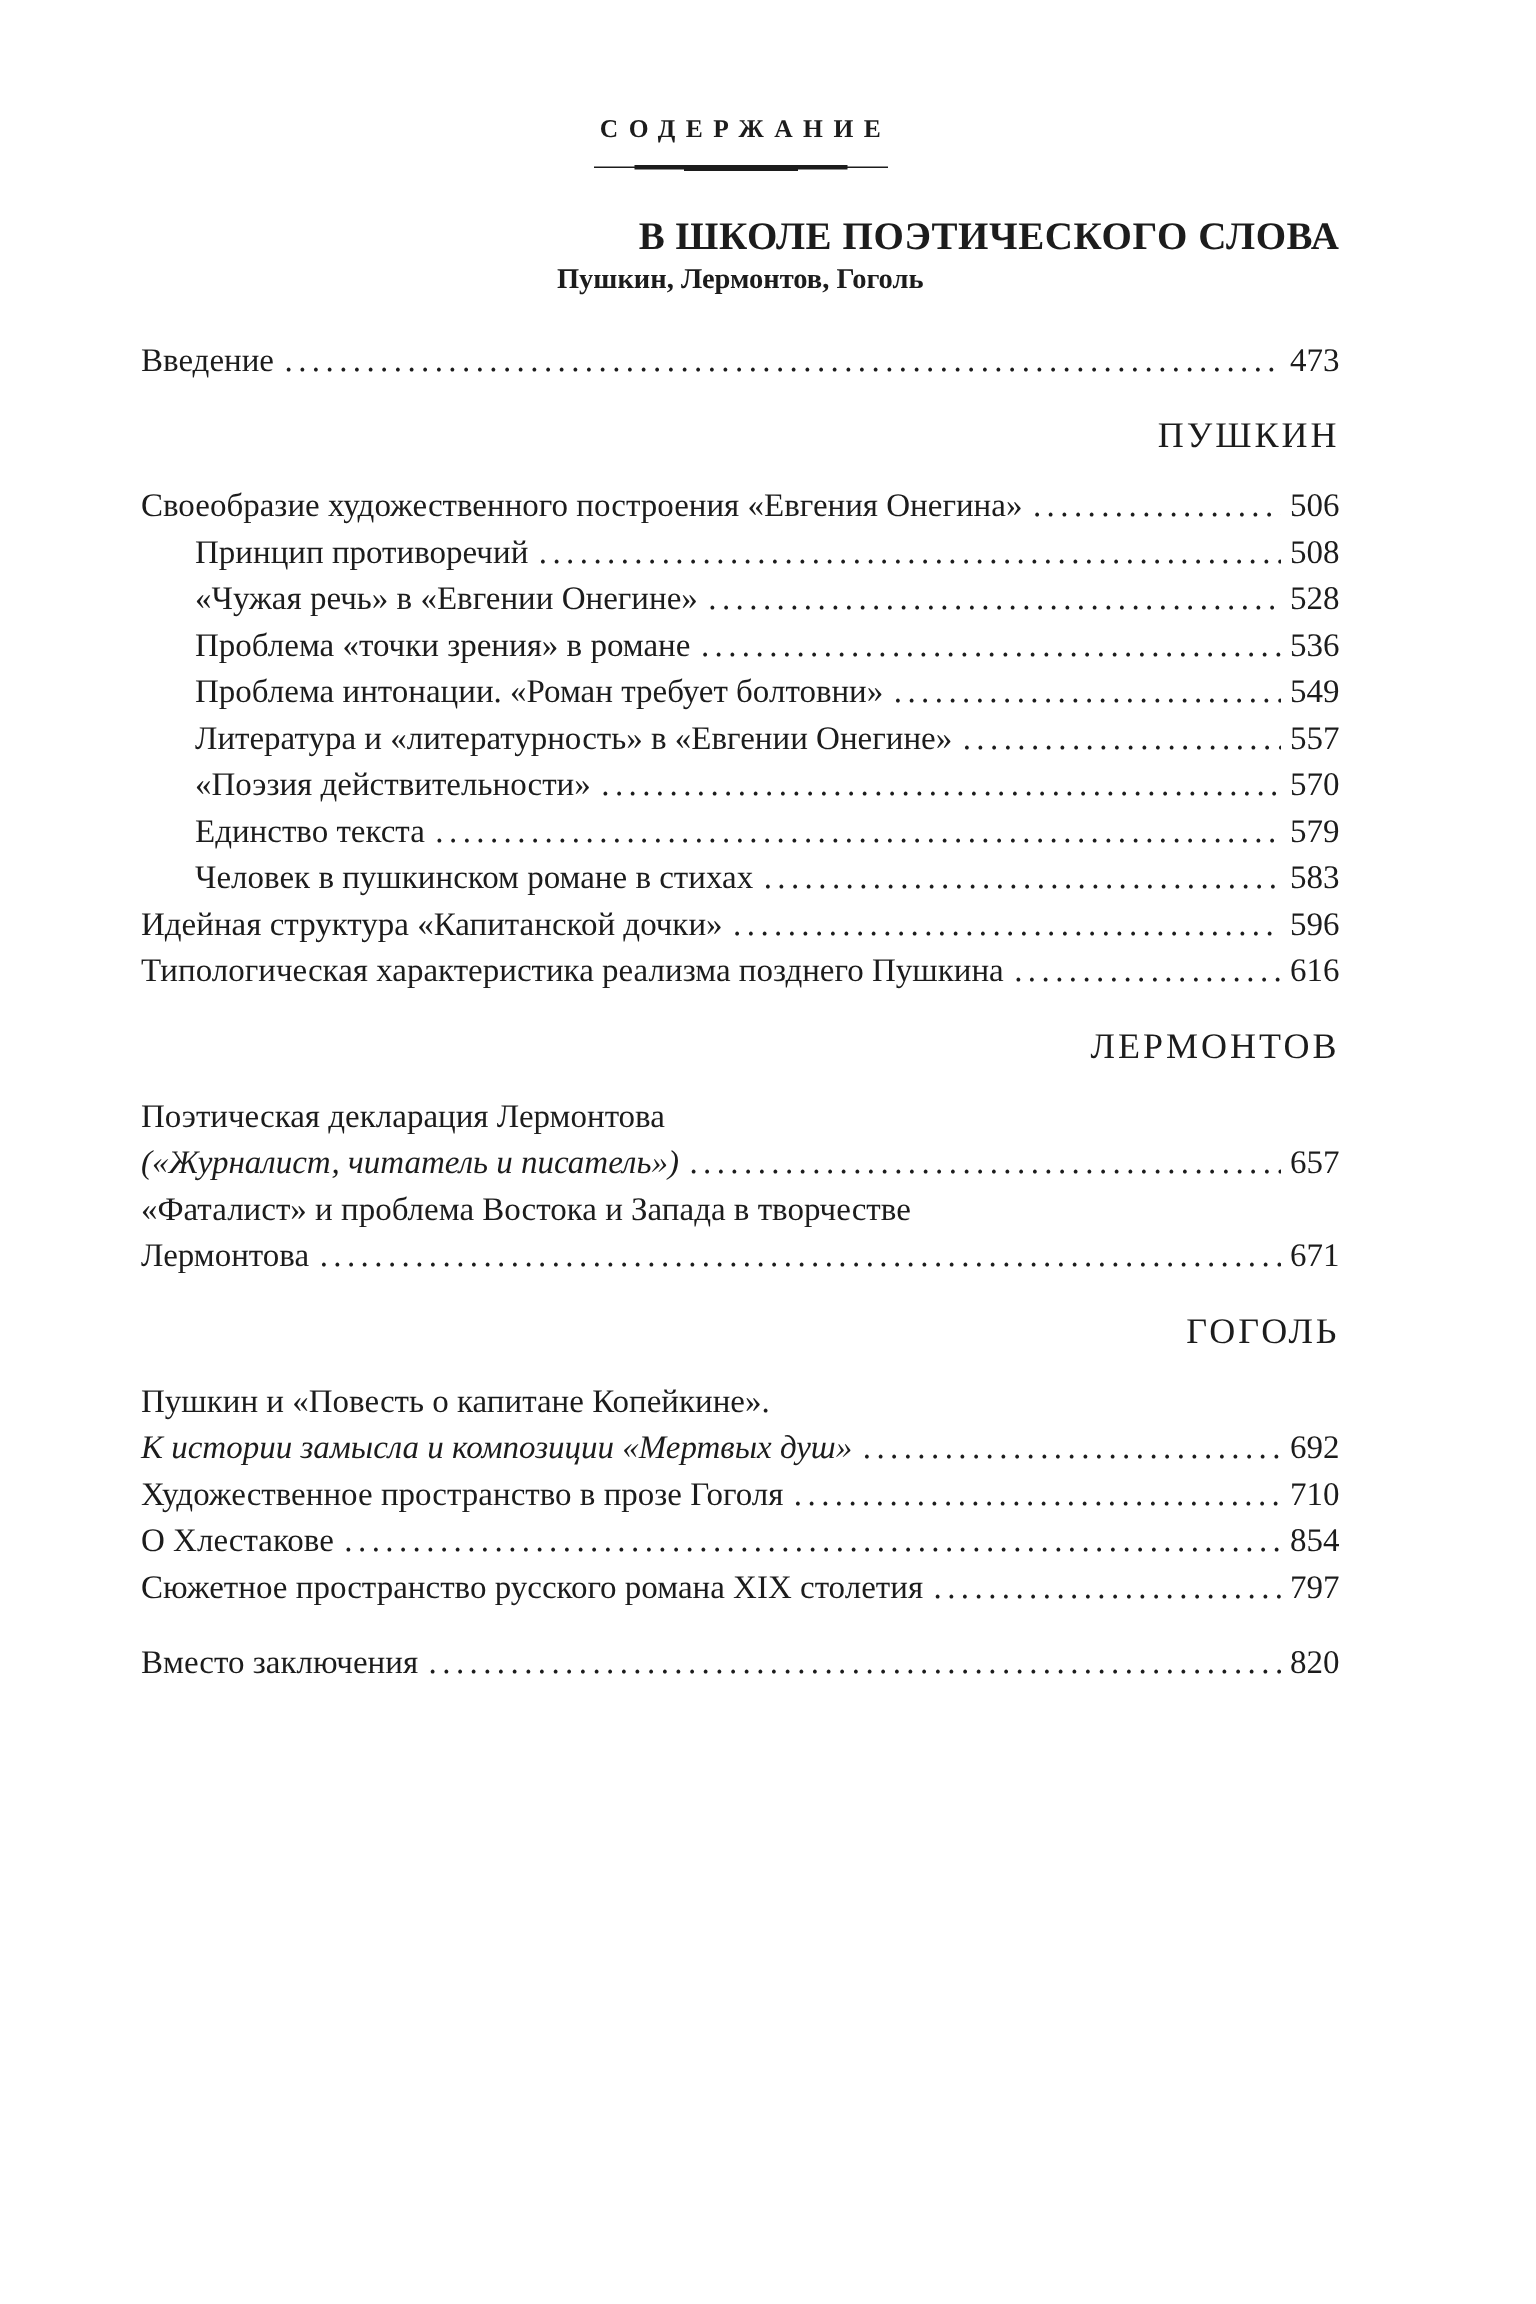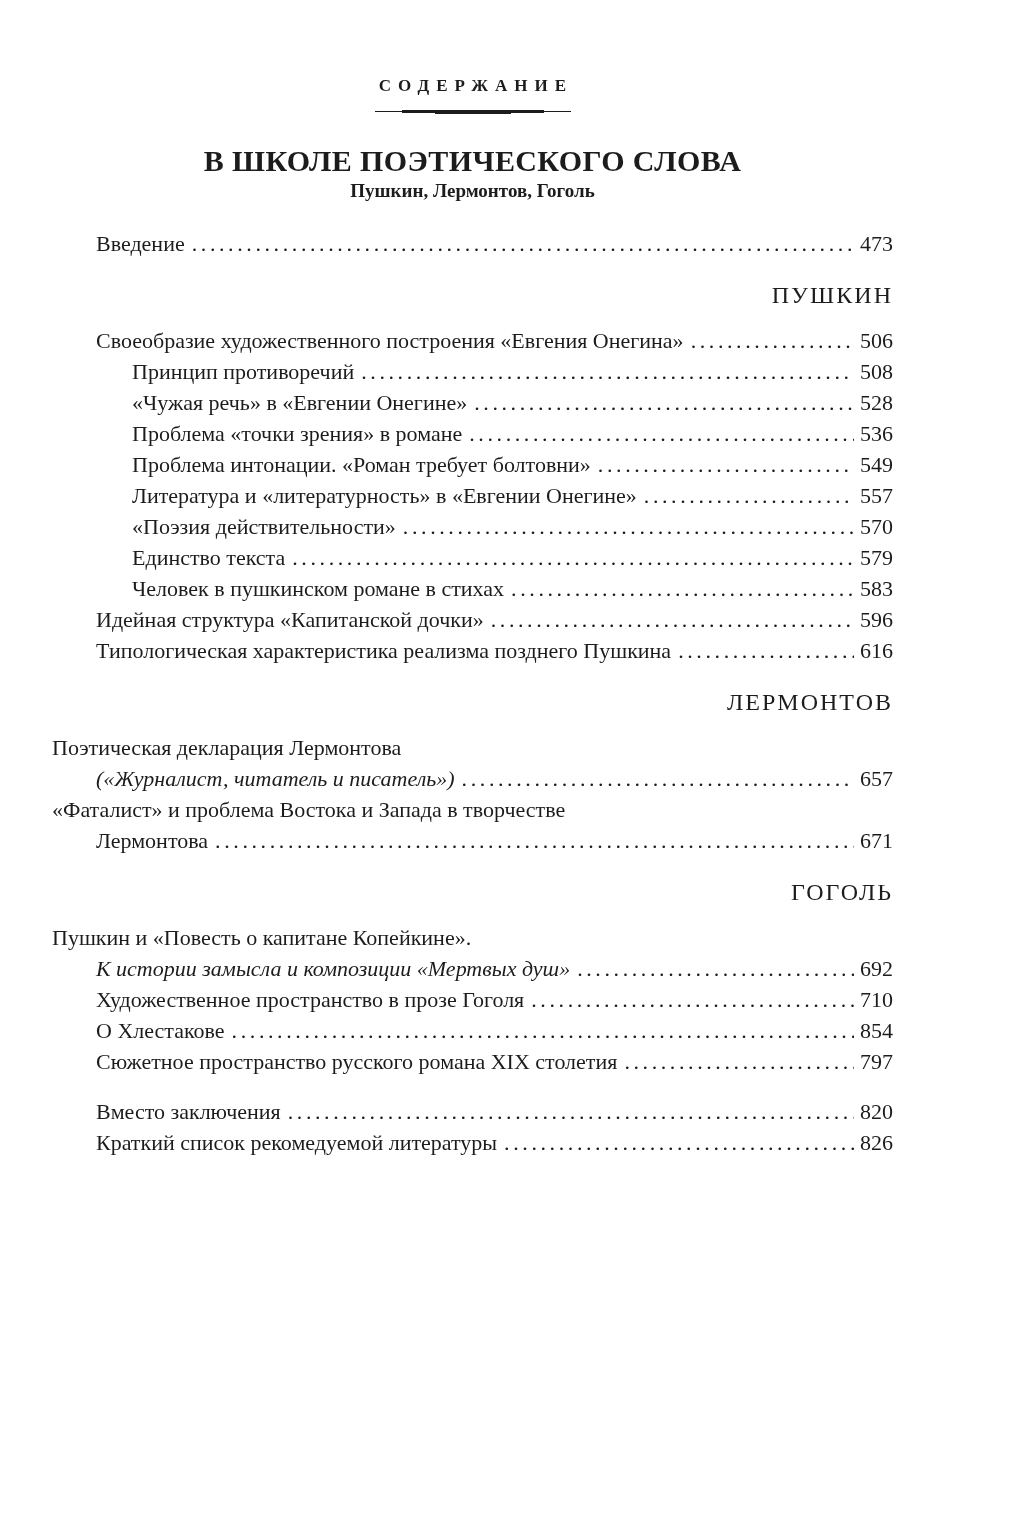--- a/index.html
+++ b/index.html
@@ -11,43 +11,43 @@
     height: 1536px;
     background: #ffffff;
     font-family: "Liberation Serif", "DejaVu Serif", serif;
     color: #1c1c1c;
     overflow: hidden;
   }
   .page {
     box-sizing: border-box;
     width: 1024px;
     height: 1536px;
-    padding: 76px 131px 0 52px;
+    padding: 76px 131px 0 94px;
   }
   .contents-header {
     text-align: center;
     font-size: 17px;
     font-weight: 700;
     letter-spacing: 7px;
     text-indent: 7px;
     line-height: 1.2;
   }
   .ornament {
     width: 196px;
     height: 5px;
     margin: 13px auto 0 auto;
     background:
       linear-gradient(#1c1c1c, #1c1c1c) center / 76px 4.5px no-repeat,
       linear-gradient(#1c1c1c, #1c1c1c) center / 142px 3px no-repeat,
       linear-gradient(#1c1c1c, #1c1c1c) center / 100% 1.3px no-repeat;
   }
   .book-title {
     margin-top: 30px;
-    text-align: center;
-    font-size: 30px;
+    text-align: right;
+    font-size: 26px;
     font-weight: 700;
     letter-spacing: 0.4px;
     line-height: 1.1;
   }
   .book-subtitle {
     margin-top: 4px;
     text-align: center;
     font-size: 19px;
     font-weight: 700;
     line-height: 1.1;
@@ -68,21 +68,20 @@
   }
   .toc-entry.indent {
     padding-left: 36px;
   }
   .toc-entry.gap-before {
     margin-top: 19px;
   }
   .entry-line.with-leader {
     display: flex;
     align-items: baseline;
-    margin-left: 44px;
   }
   .entry-text {
     white-space: nowrap;
   }
   .entry-text.italic {
     font-style: italic;
   }
   .dots {
     flex: 1;
     min-width: 12px;
@@ -240,21 +239,14 @@
           <span class="page-num">797</span>
         </div>
       </div>
       <div class="toc-entry gap-before">
         <div class="entry-line with-leader">
           <span class="entry-text">Вместо заключения</span>
           <span class="dots"></span>
           <span class="page-num">820</span>
         </div>
       </div>
-      <div class="toc-entry">
-        <div class="entry-line with-leader">
-          <span class="entry-text">Краткий список рекомедуемой литературы</span>
-          <span class="dots"></span>
-          <span class="page-num">826</span>
-        </div>
-      </div>
     </div>
 </div>
 
 </body></html>

